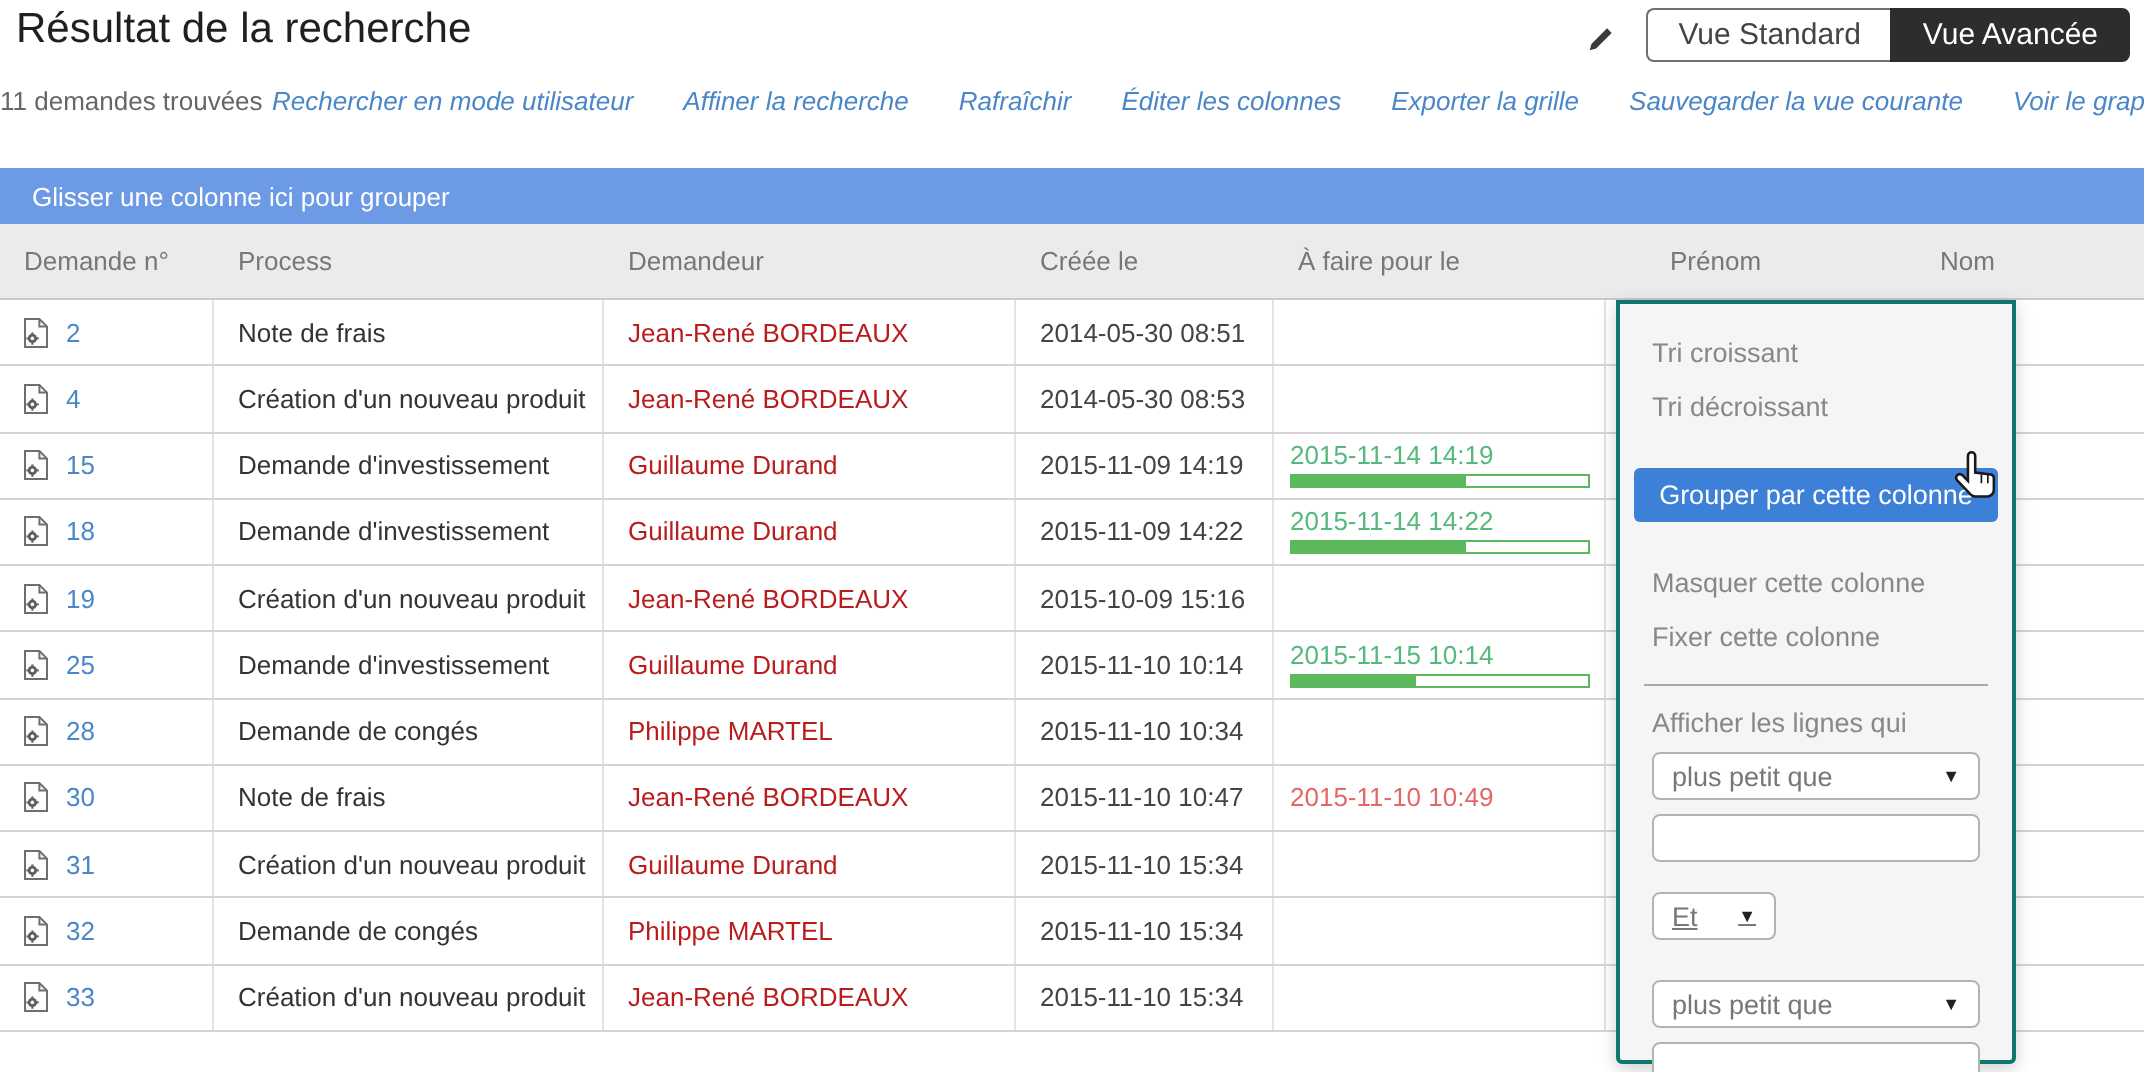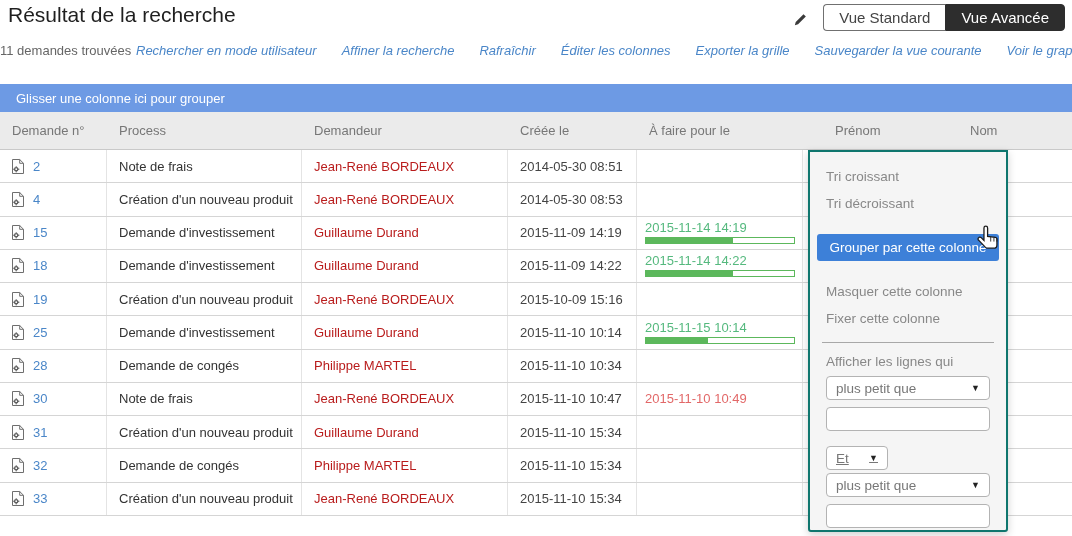--- a/index.html
+++ b/index.html
@@ -57,21 +57,21 @@
   .menu-item { padding:6px 16px; cursor:pointer; }
   .menu-item.active { background:#3d80d8; color:#fff; margin:17px 7px; padding:6px 9px; border-radius:3px;text-align:center; }
   .menu-divider { border-top:1px solid #a8a8a8; margin:10px 12px 0 12px; }
   .filter-sec { padding:11px 16px 0 16px; }
   .filter-label { margin-bottom:7px; }
   .msel { height:24px; border:1px solid #b3b3b3; border-radius:4px; background:#fff; color:#777;
           display:flex; align-items:center; justify-content:space-between; padding:0 9px; margin-bottom:7px; cursor:pointer; }
   .caret { color:#222; font-size:9px; }
   .mtxt { width:100%; height:24px; border:1px solid #b3b3b3; border-radius:4px; background:#fff;
           padding:0 8px; font-size:13px; font-family:"Liberation Sans",sans-serif; margin-bottom:9px; }
-  .sel-et { width:62px; margin:6px 0 3px 0;text-decoration:underline; }
+  .sel-et { width:62px; margin:6px 0 20px 0;text-decoration:underline; }
   .btn-row { display:flex; justify-content:flex-end; gap:9px; padding-top:7px; }
   .mbtn { border:1px solid #7ba3dc; color:#3d7fd0; background:#fff; border-radius:4px;
           padding:4px 13px; font-size:13.5px; font-family:"Liberation Sans",sans-serif; cursor:pointer; }
 
   .cursor-hand { position:absolute; left:976px; top:224px; z-index:20; }
 </style>
 </head>
 <body>
 
 <div class="page-title">Résultat de la recherche</div>

